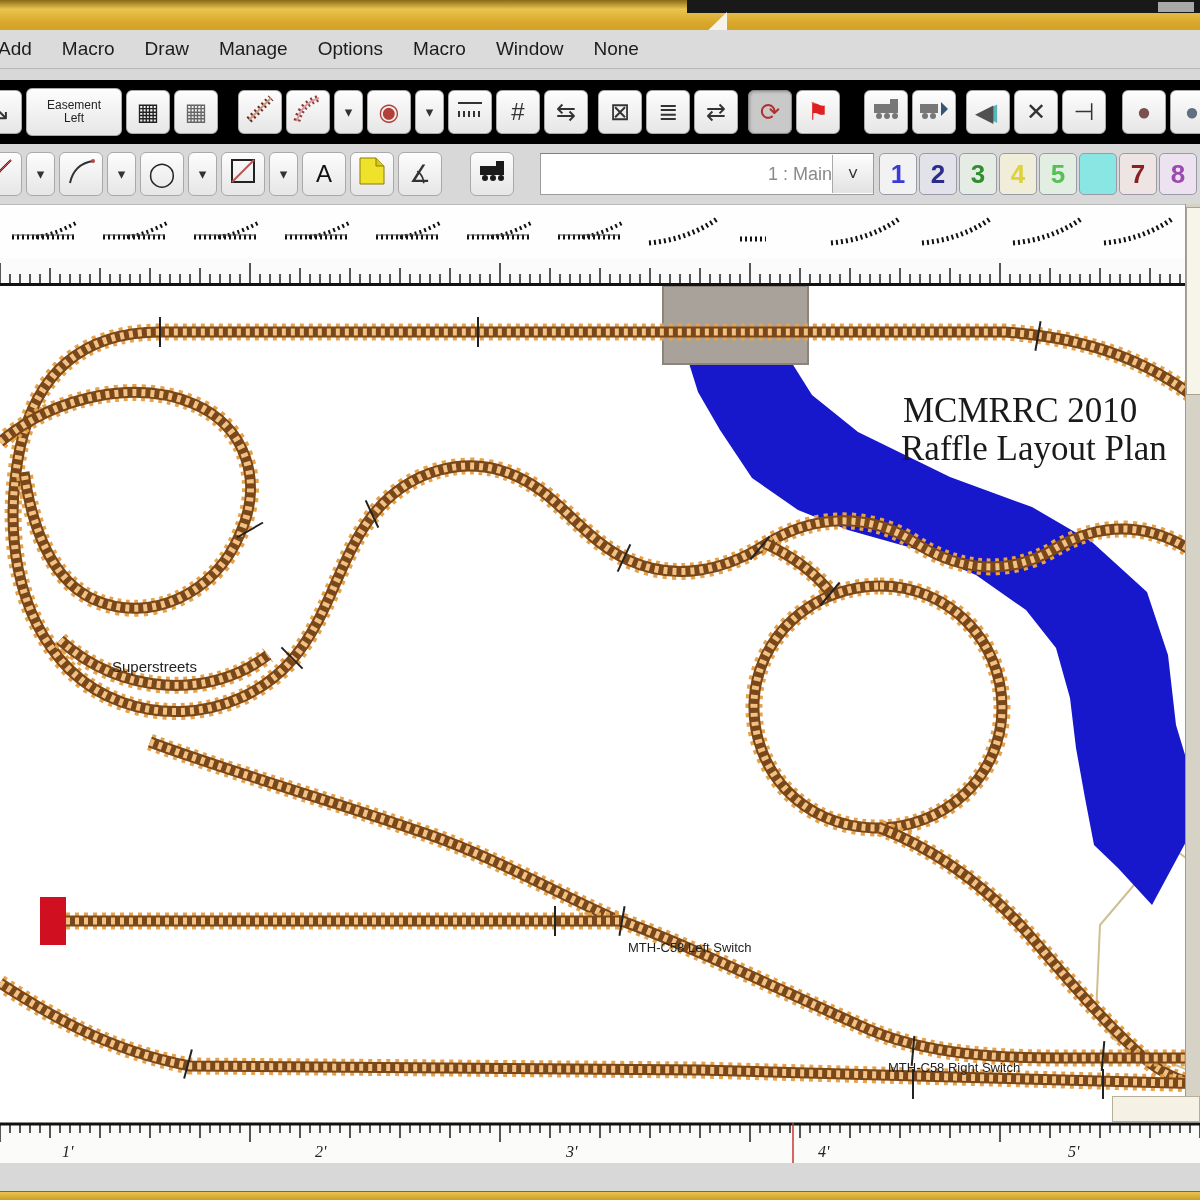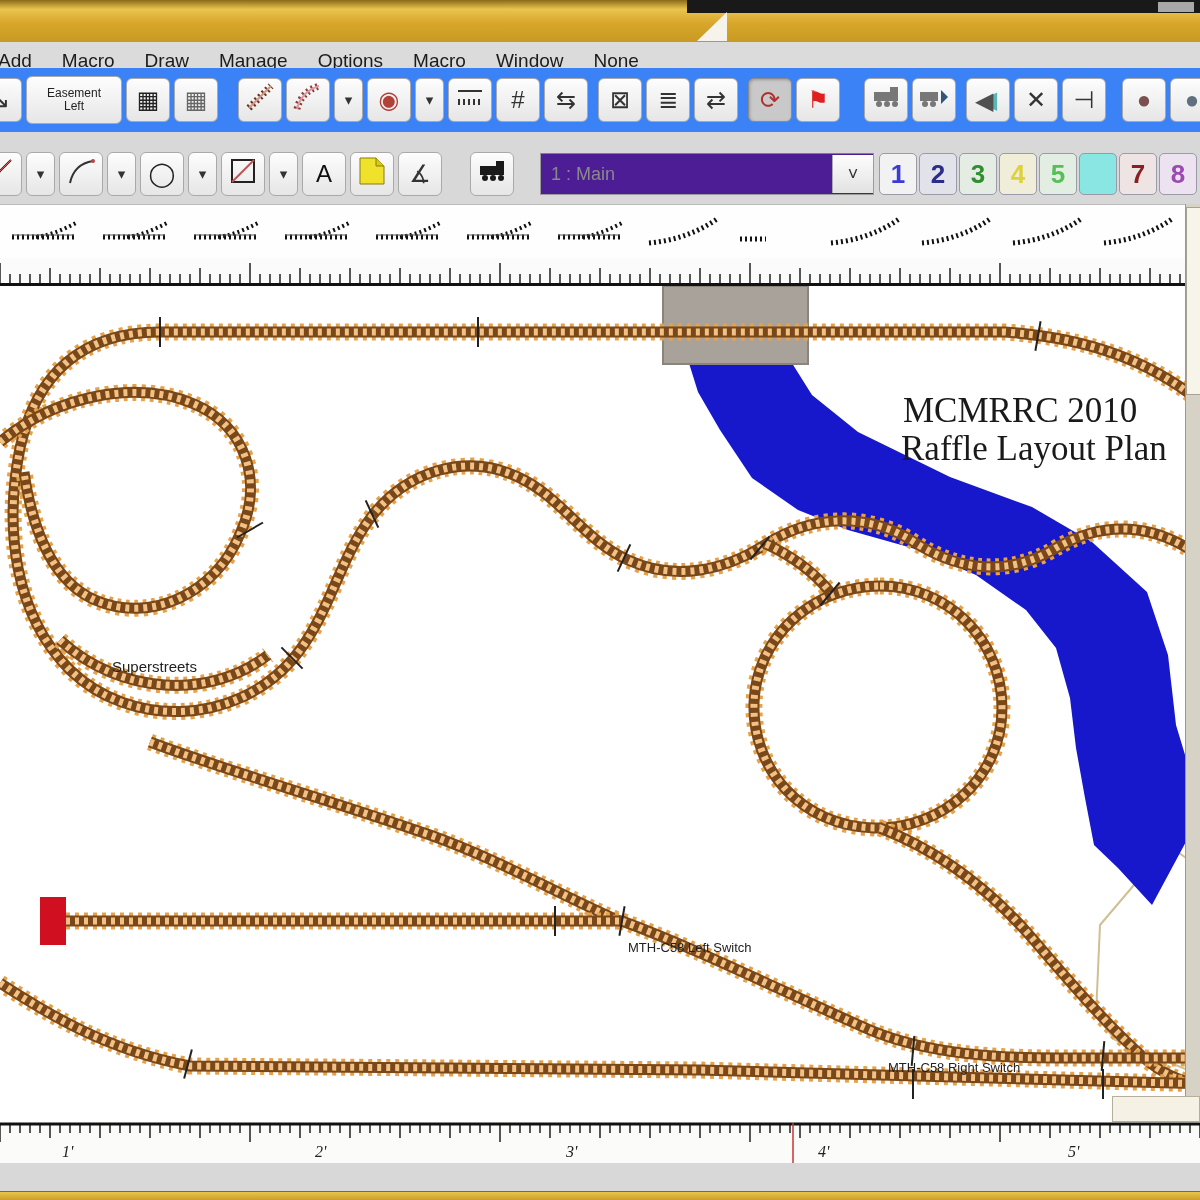--- a/index.html
+++ b/index.html
@@ -12,45 +12,45 @@
   #titlebar .topstrip{position:absolute;left:687px;top:0;width:513px;height:13px;background:#191919;}
   #titlebar .toptab{position:absolute;left:1158px;top:2px;width:36px;height:10px;background:#a8a8a8;}
   #titlebar .titlearea{position:absolute;left:725px;top:12px;width:475px;height:27px;
     background:#f6f3ea;border-top:2px solid #3a3a3a;border-bottom:2px solid #3a3a3a;
     display:flex;align-items:center;}
   #titlebar .wedge{position:absolute;left:697px;top:12px;width:0;height:0;
     border-bottom:29px solid #f6f3ea;border-left:30px solid transparent;}
   #titlebar .titletext{font-size:21px;font-weight:bold;color:#1b1b1b;margin-left:62px;white-space:nowrap;}
 
   
-  #menubar{position:absolute;left:0;top:42px;width:1200px;height:38px;background:#dbdbdb;
+  #menubar{position:absolute;left:0;top:30px;width:1200px;height:38px;background:#dbdbdb;
     border-bottom:1px solid #b9b9b9;display:flex;align-items:center;}
   .menu-item{font-size:19px;color:#1c1c1c;padding:0 15px;height:100%;display:flex;align-items:center;cursor:default;}
   .menu-item:first-child{padding-left:2px;margin-left:-4px;}
 
   
-  #toolbar1{position:absolute;left:0;top:68px;width:1200px;height:64px;background:#3b82f6;
+  #toolbar1{position:absolute;left:0;top:80px;width:1200px;height:64px;background:#000000;
     display:flex;align-items:center;}
   #toolbar2{position:absolute;left:0;top:144px;width:1200px;height:60px;background:#d8d8d8;
     display:flex;align-items:center;}
   .tb-btn{height:42px;width:42px;margin:0 2px;border-radius:6px;flex:none;
     background:linear-gradient(180deg,#fdfdfd,#e6e6e6);border:1px solid #a9a9a9;
     display:flex;align-items:center;justify-content:center;font-size:24px;color:#333;
     box-shadow:0 1px 0 #fff inset;overflow:hidden;position:relative;}
   .tb-btn.narrow{width:27px;font-size:15px;color:#444;}
   .tb-btn.wide{width:94px;height:46px;flex-direction:column;font-size:12px;line-height:13px;color:#222;}
   .tb-btn.pressed{background:#c9c9c9;border-color:#8a8a8a;box-shadow:inset 1px 1px 3px #9a9a9a;}
   .tb-btn.cutl{margin-left:-22px;}
   .tb-btn.cutr{margin-right:-20px;}
   .tb-gap{flex:none;}
   .glyph2{position:absolute;left:8px;top:8px;}
 
   
-  #layer-combo{height:40px;width:332px;margin:0 4px 0 24px;background:#4c1d95;
-    border:1px solid #9c9c9c;border-top-color:#808080;display:flex;align-items:center;flex:none;}
+  #layer-combo{height:40px;width:332px;margin:0 4px 0 24px;background:#ffffff;
+    border:1px solid #9c9c9c;border-top-color:#808080;display:flex;align-items:center;flex:none;text-align:right;}
   #layer-combo .val{flex:1;font-size:18px;color:#8a8a8a;padding-left:10px;}
   #layer-combo .drop{width:40px;height:38px;background:linear-gradient(180deg,#fdfdfd,#e2e2e2);
     border-left:1px solid #aaa;display:flex;align-items:center;justify-content:center;font-size:18px;color:#333;}
   .layer-btn{width:36px;height:40px;margin:0 1px;border-radius:5px;border:1px solid #9a9aa8;flex:none;
     display:flex;align-items:center;justify-content:center;font-size:26px;font-weight:bold;}
 
   
   #hotbar{position:absolute;left:0;top:204px;width:1200px;height:54px;background:#fefefe;
     border-top:1px solid #bbb;}
 

